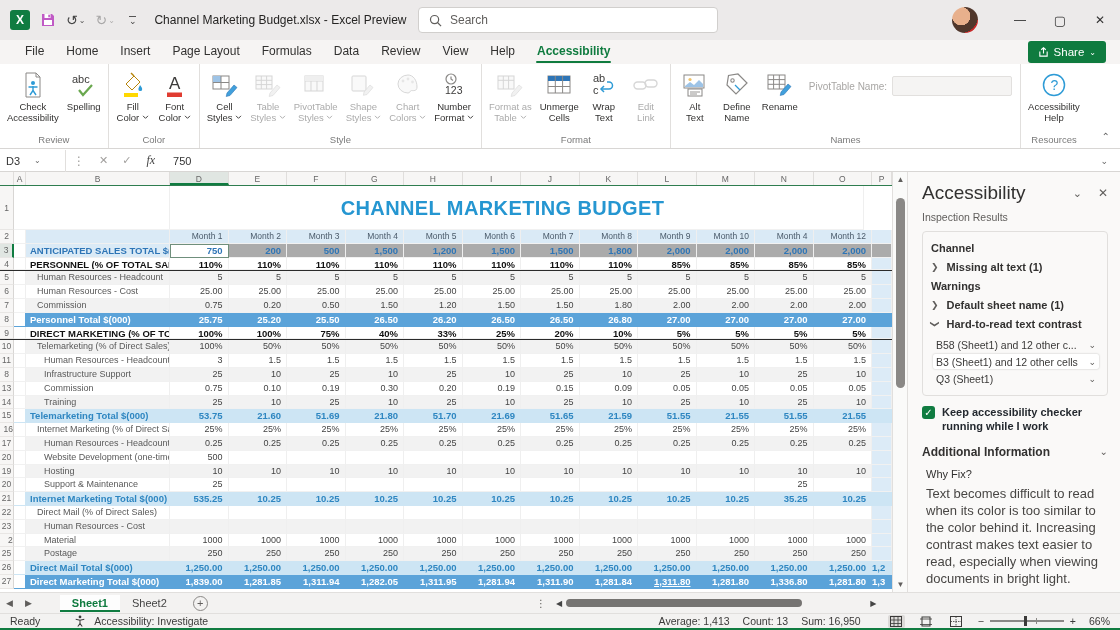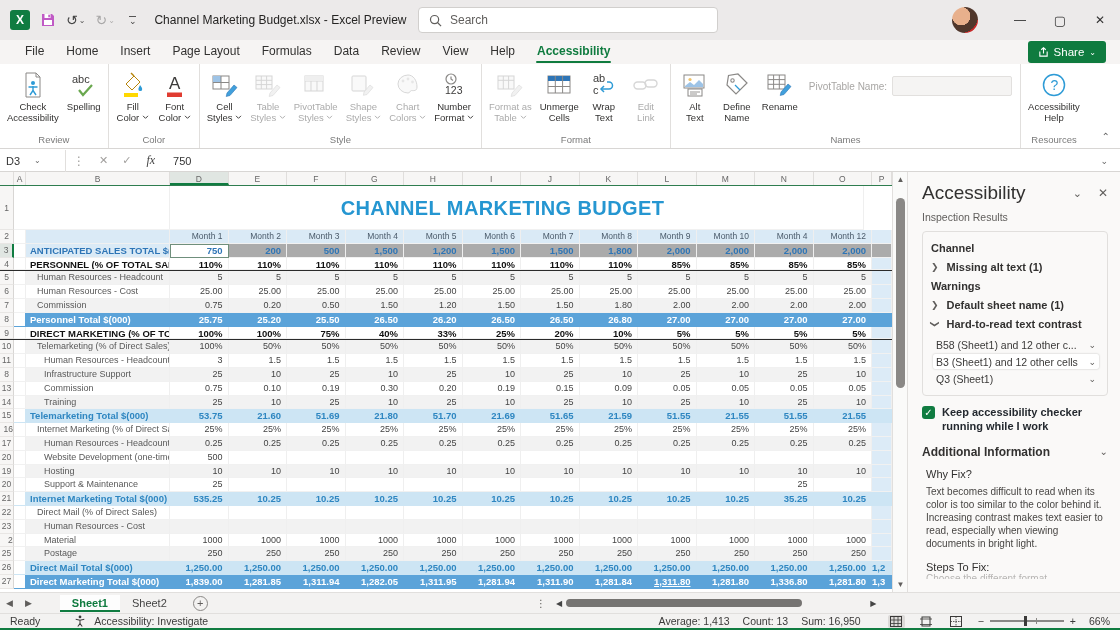--- a/index.html
+++ b/index.html
@@ -91,21 +91,21 @@
   .pc-h { font-size:11px; font-weight:bold; color:#323130; margin:3px 0 6px; }
   .pc-item { display:flex; align-items:center; gap:8px; font-size:11px; font-weight:bold; color:#323130; margin:7px 0; }
   .pc-item .ar { color:#605e5c; font-size:9px; }
   .pc-sub { display:flex; align-items:center; font-size:10.5px; color:#3b3a39; margin:2px 0 2px 2px; padding:1.5px 3px; border-radius:2px; }
   .pc-sub .sp, .pane-addl .sp { flex:1; }
   .pc-sub.sel { background:#fff; box-shadow:0 0 2px rgba(0,0,0,.25); }
   .pchk { display:flex; gap:7px; margin-top:9px; font-size:11px; color:#24292f; line-height:1.3; font-weight:bold; }
   .chkbox { width:13px; height:13px; min-width:13px; background:#107c41; border-radius:3px; color:#fff; font-size:10px; line-height:13px; text-align:center; margin-top:1px; }
   .pane-addl { display:flex; align-items:center; font-size:12px; font-weight:bold; color:#323130; margin-top:11px; }
   .whyfix { font-size:11px; color:#323130; margin:9px 0 5px 4px; }
-  .whytext { font-size:10px; color:#484644; line-height:1.32; margin-left:4px; }
+  .whytext { font-size:13px; color:#484644; line-height:1.32; margin-left:4px; }
   .steps { font-size:11px; color:#323130; margin:10px 0 0 4px; }
   .steps-part { font-size:10px; color:#8a8886; margin-left:4px; height:6px; overflow:hidden; opacity:.6; }
 
   
   .tabrow { position:absolute; top:592px; left:0; right:0; height:21px; background:#f3f2f1; border-top:1px solid #e1dfdd; display:flex; align-items:center; }
   .tnav { color:#605e5c; font-size:9px; padding:0 6px; }
   .stab { font-size:11px; color:#444; padding:2px 12px 3px; position:relative; }
   .stab.active { background:#fdfdfd; color:#0f7b3f; font-weight:bold; }
   .stab.active::after { content:""; position:absolute; left:0; right:0; bottom:0; height:2px; background:#107c41; }
   .addsheet { width:15px; height:15px; border:1px solid #8a8886; border-radius:50%; color:#605e5c; font-size:11px; line-height:13px; text-align:center; margin-left:14px; }

